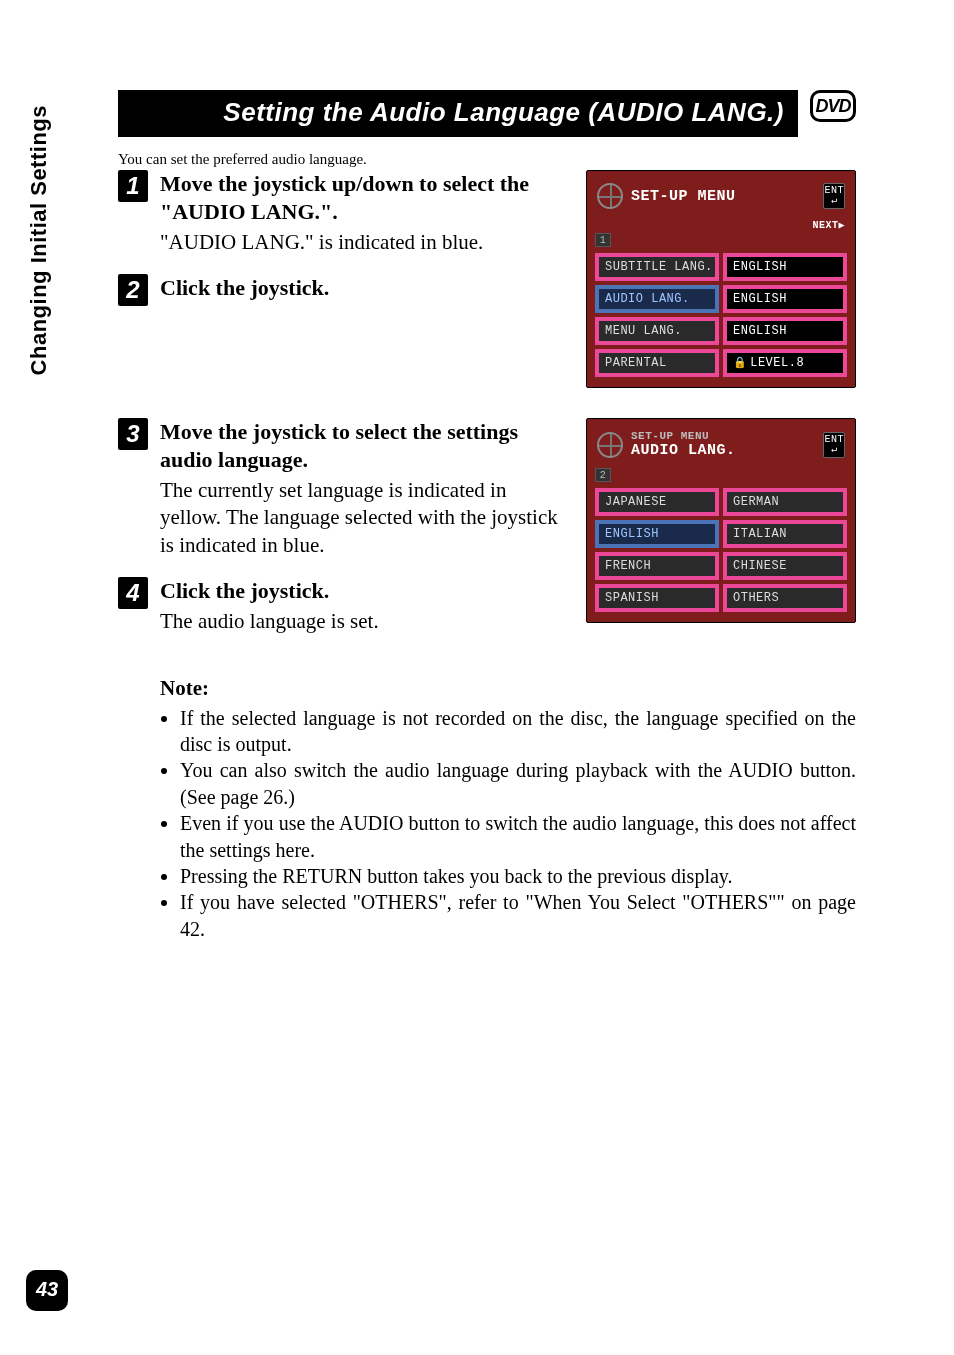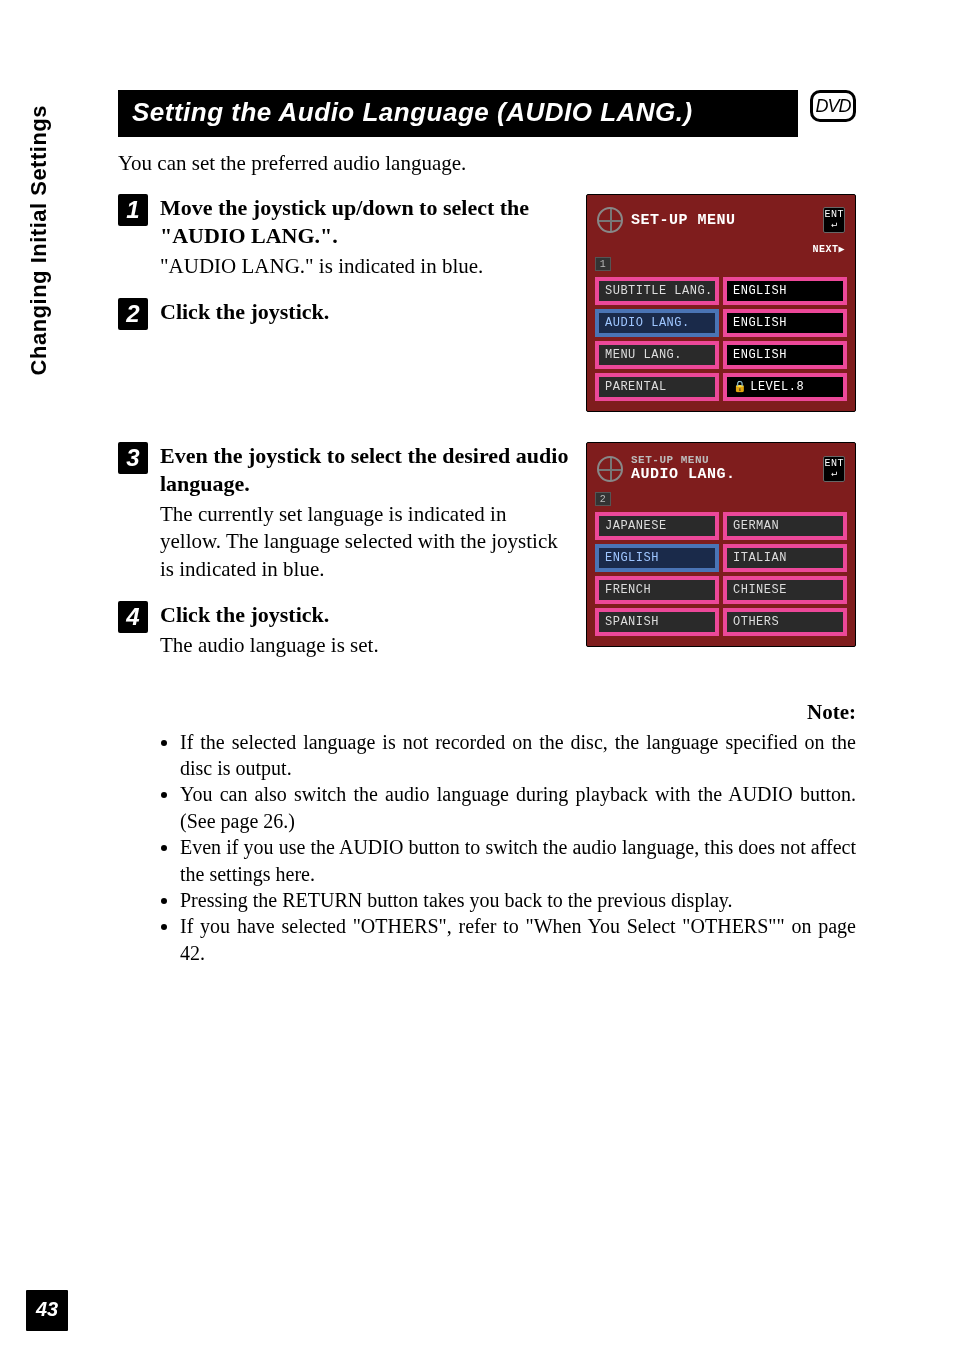--- a/index.html
+++ b/index.html
@@ -5,42 +5,43 @@
   * { box-sizing: border-box; margin: 0; padding: 0; }
   html, body { width: 954px; height: 1355px; background: #fff; font-family: "Times New Roman", Times, serif; color: #000; }
   .page { position: relative; width: 954px; height: 1355px; padding: 90px 98px 60px 60px; }
   .side-tab {
     position: absolute; left: 26px; top: 105px;
     writing-mode: vertical-rl; transform: rotate(180deg);
     font-family: Arial, Helvetica, sans-serif; font-weight: 700;
     font-size: 22px; letter-spacing: 0.5px; color: #000;
   }
   .page-num-box {
-    position: absolute; left: 26px; bottom: 24px;
+    position: absolute; left: 26px; bottom: 44px;
     background: #000; color: #fff;
     font-family: Arial, Helvetica, sans-serif; font-weight: 700;
-    font-size: 20px; padding: 8px 10px 10px 10px; border-radius: 1px;
+    font-size: 20px; padding: 8px 10px 10px 10px; border-radius: 10px;
     min-width: 34px; text-align: center; font-style: italic;
   }
   .content { margin-left: 58px; }
   .title-bar {
     background: #000; color: #fff;
     font-family: Arial, Helvetica, sans-serif; font-weight: 700;
     font-size: 26px; font-style: italic; letter-spacing: 0.5px;
     padding: 7px 14px 9px 14px; width: 680px;
     display: inline-block;
+    text-align: right;
   }
   .dvd-badge {
     position: absolute; right: 98px; top: 90px;
     width: 46px; height: 32px; border: 3px solid #000; border-radius: 10px;
     display: flex; align-items: center; justify-content: center;
-    font-family: Arial, Helvetica, sans-serif; font-weight: 400;
+    font-family: Arial, Helvetica, sans-serif; font-weight: 700;
     font-size: 18px; font-style: italic; letter-spacing: -1px;
   }
-  .intro { font-size: 21px; margin: 14px 0 18px 0; }
+  .intro { font-size: 15px; margin: 14px 0 2px 0; }
   .step { display: flex; align-items: flex-start; margin-bottom: 18px; }
   .step-num {
     width: 30px; height: 32px; background: #000; color: #fff;
     font-family: Arial, Helvetica, sans-serif; font-weight: 900; font-style: italic;
     font-size: 24px; display: flex; align-items: center; justify-content: center;
     margin-right: 12px; flex: 0 0 30px; border-radius: 2px;
   }
   .step-body { flex: 1; font-size: 21px; max-width: 430px; }
   .step-head { font-weight: 700; font-size: 22px; line-height: 1.25; margin-bottom: 4px; }
   .step-desc { font-size: 21px; line-height: 1.3; }
@@ -82,21 +83,21 @@
     border: 4px solid #ec4899; background: #2a2a2a; color: #ddd;
     padding: 3px 6px; font-size: 12px; text-transform: uppercase;
     white-space: nowrap; overflow: hidden;
   }
   .menu-cell.highlight { background: #1a2a4a; border-color: #4a74b5; color: #9fc6ff; }
   .menu-cell.value { background: #000; color: #fff; }
   .lock-icon::before {
     content: "🔒"; font-size: 11px; margin-right: 3px;
   }
   .notes { margin-left: 42px; margin-top: 22px; }
-  .notes-head { font-weight: 700; font-size: 21px; margin-bottom: 4px; text-align: right; }
+  .notes-head { font-weight: 700; font-size: 21px; margin-bottom: 4px; }
   .notes ul { list-style: disc; padding-left: 20px; }
   .notes li { font-size: 20px; line-height: 1.32; text-align: justify; }
   .row-top { display: flex; align-items: flex-start; }
   .row-top .left { flex: 1; }
   .row-top .right { flex: 0 0 270px; margin-left: 14px; }
   .step-block3 .step-body { max-width: 430px; }
 </style>
 </head>
 <body>
 
@@ -157,21 +158,21 @@
     </div>
 
     <div style="height:30px"></div>
 
     
     <div class="row-top step-block3">
       <div class="left">
         <div class="step">
           <div class="step-num">3</div>
           <div class="step-body">
-            <div class="step-head">Even the joystick to select the desired audio language.</div>
+            <div class="step-head">Move the joystick to select the settings audio language.</div>
             <div class="step-desc">The currently set language is indicated in yellow. The language selected with the joystick is indicated in blue.</div>
           </div>
         </div>
         <div class="step">
           <div class="step-num">4</div>
           <div class="step-body">
             <div class="step-head">Click the joystick.</div>
             <div class="step-desc">The audio language is set.</div>
           </div>
         </div>

